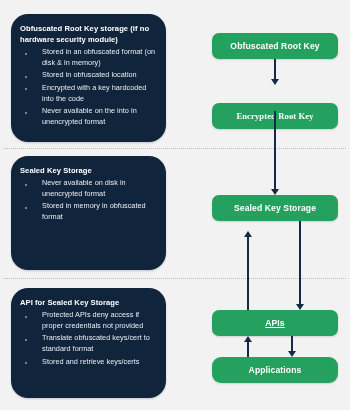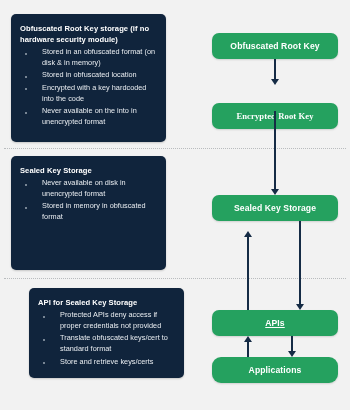--- a/index.html
+++ b/index.html
@@ -22,28 +22,28 @@
     border-top:1px dotted #b9bcbe;
   }
   .sep.s1{ top:148px; }
   .sep.s2{ top:278px; }
 
   
   .panel{
     position:absolute;
     left:11px; width:155px;
     background:#10243c;
-    border-radius:5px;
+    border-radius:17px;
     padding:9px 8px 8px 9px;
     color:#ffffff;
     box-shadow:0 1px 2px rgba(0,0,0,.18);
   }
   .panel.p1{ top:14px;  height:128px; }
   .panel.p2{ top:156px; height:114px; }
-  .panel.p3{ top:288px; height:90px;margin-left:18px; }
+  .panel.p3{ top:288px; height:110px; }
 
   .panel-title{
     font-size:7.6px;
     font-weight:bold;
     line-height:1.45;
     letter-spacing:.05px;
     margin-bottom:2px;
     color:#ffffff;
   }
   .bullets{ list-style:none; }
@@ -149,21 +149,21 @@
       <li><span class="bullet-dot"></span><span>Never available on disk in unencrypted format</span></li>
       <li><span class="bullet-dot"></span><span>Stored in memory in obfuscated format</span></li>
     </ul>
   </div>
 
   <div class="panel p3">
     <div class="panel-title">API for Sealed Key Storage</div>
     <ul class="bullets">
       <li><span class="bullet-dot"></span><span>Protected APIs deny access if proper credentials not provided</span></li>
       <li><span class="bullet-dot"></span><span>Translate obfuscated keys/cert to standard format</span></li>
-      <li><span class="bullet-dot"></span><span>Store and retrieve keys/certs</span></li>
+      <li><span class="bullet-dot"></span><span>Stored and retrieve keys/certs</span></li>
     </ul>
   </div>
 
   <div class="gbox b-obf">Obfuscated Root Key</div>
   <div class="gbox b-enc">Encrypted Root Key</div>
   <div class="gbox b-sks">Sealed Key Storage</div>
   <div class="gbox b-api">APIs</div>
   <div class="gbox b-app">Applications</div>
 
   <div class="conn c1">

